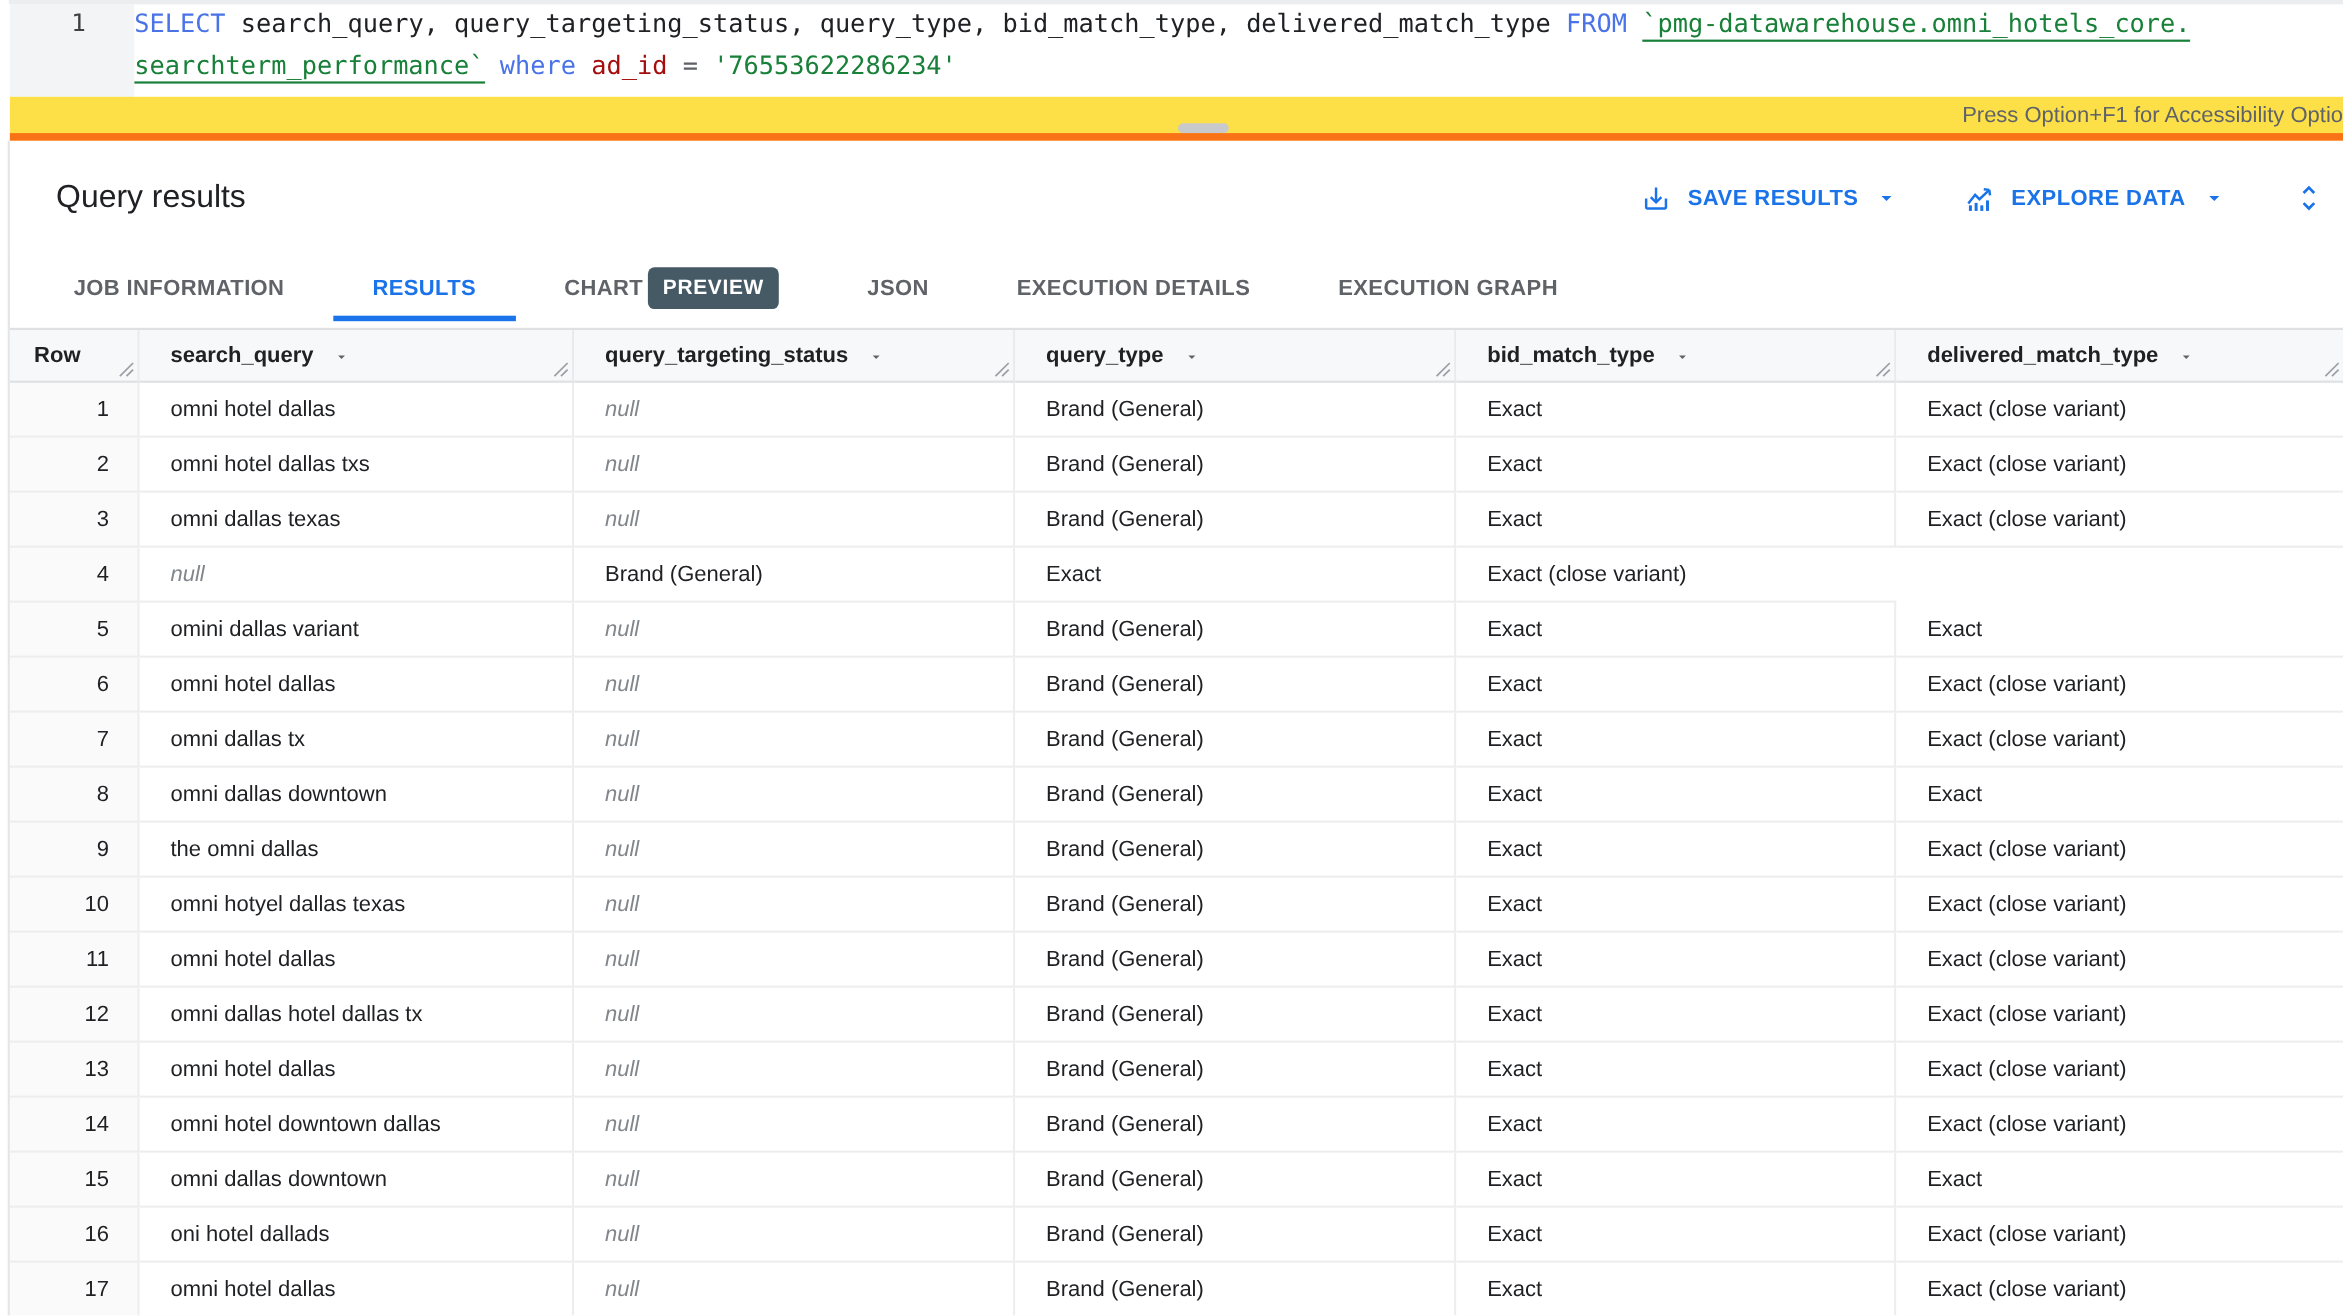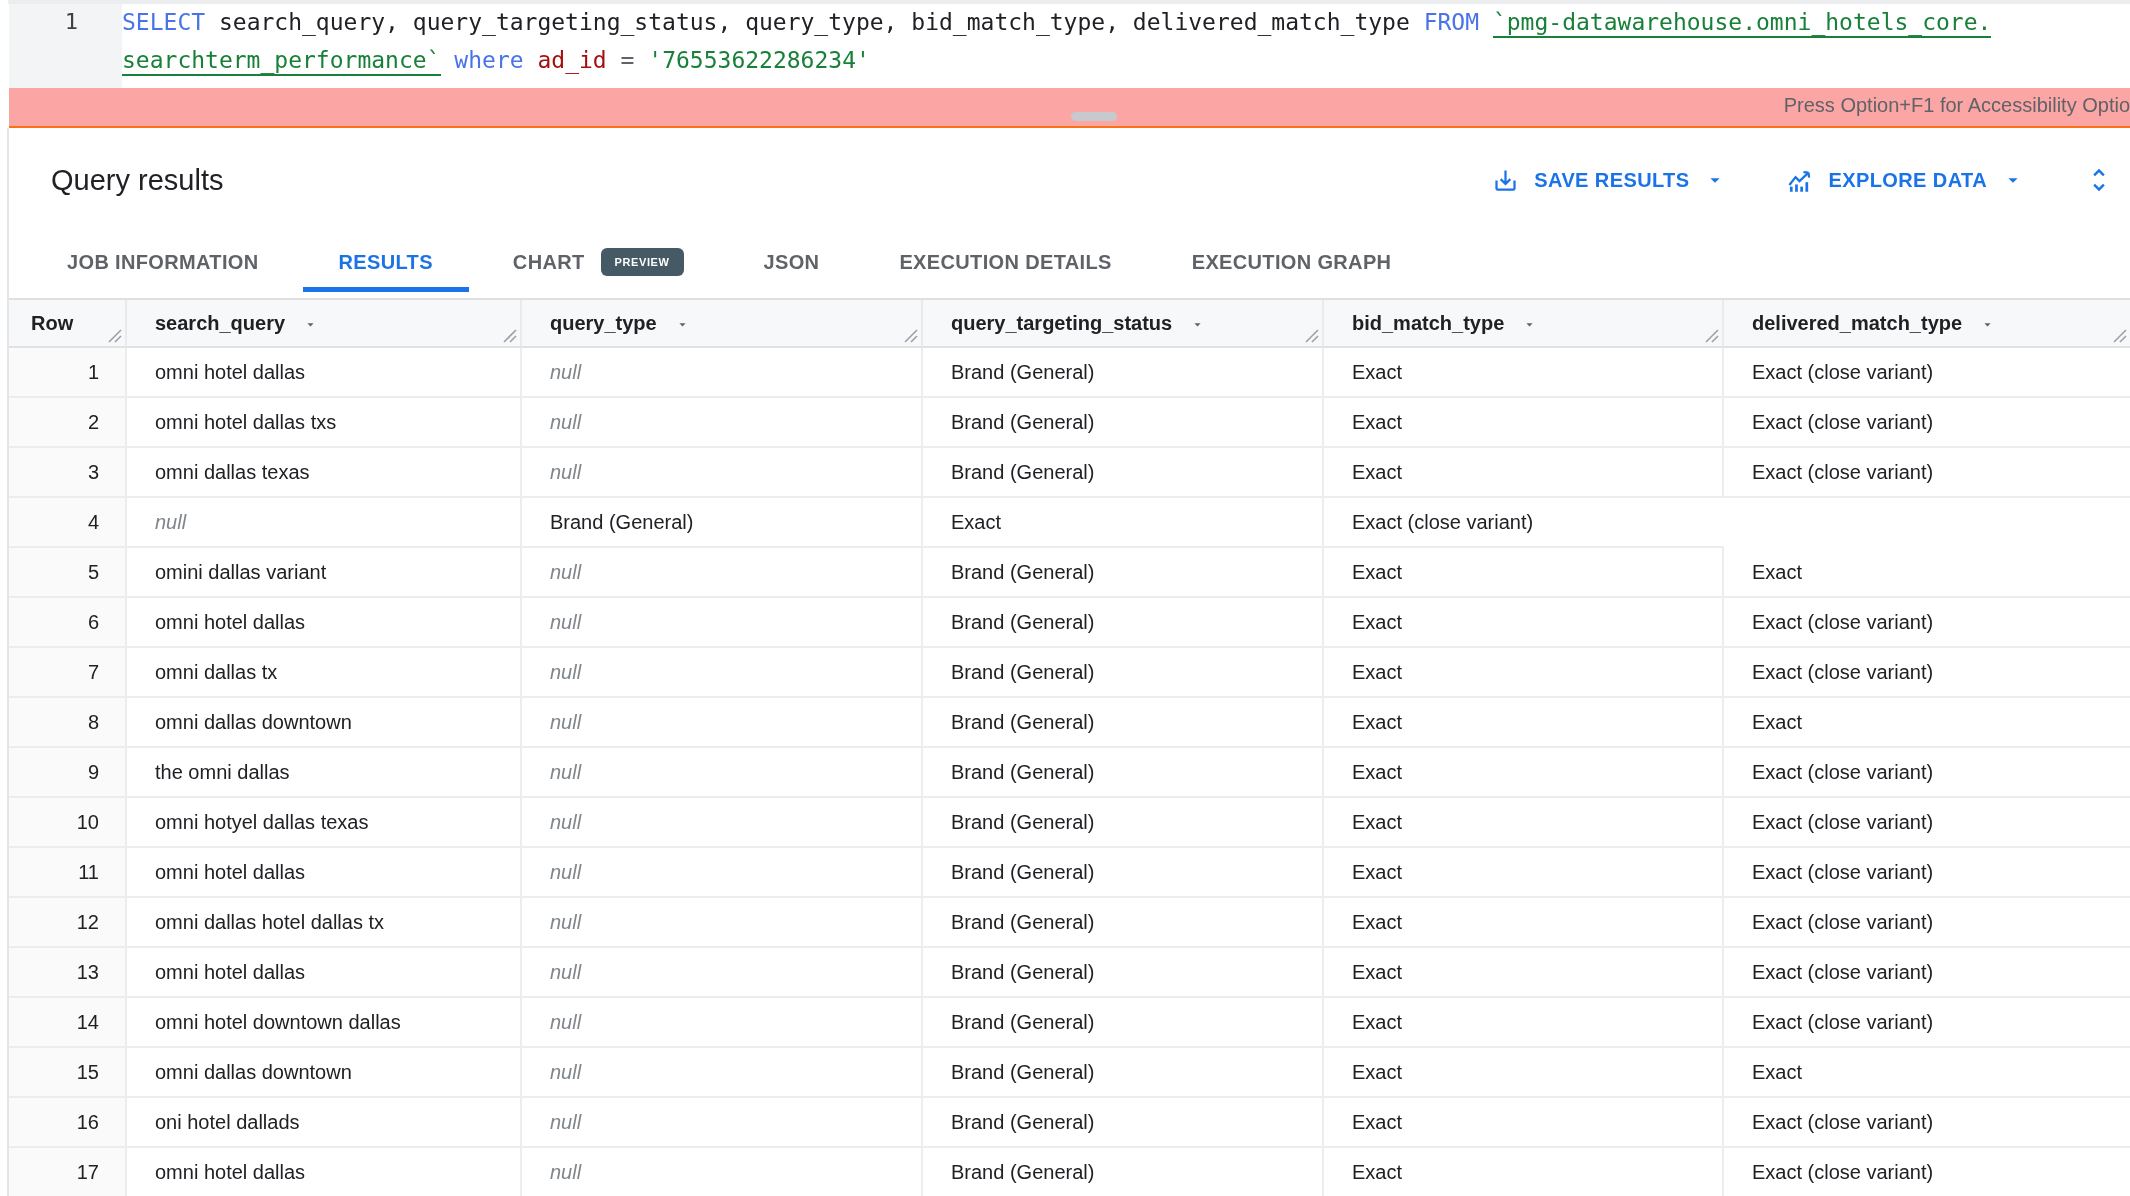--- a/index.html
+++ b/index.html
@@ -29,40 +29,40 @@
            font-family:"DejaVu Sans Mono",monospace;font-size:22px;line-height:38px;color:#3c4043;}
   .code{position:absolute;left:122px;top:3px;right:0;font-family:"DejaVu Sans Mono",monospace;
         font-size:23px;line-height:38px;color:var(--text-primary);white-space:pre;overflow:hidden;}
   .tok-plain{color:var(--text-primary);margin-top:17px;}
   .tok-keyword{color:var(--sql-keyword);}
   .tok-table-link{color:var(--sql-table-link);border-bottom:2px solid var(--sql-table-link);padding-bottom:1px;cursor:pointer;}
   .tok-string{color:var(--sql-string);}
   .tok-column-ref{color:var(--sql-column-ref);}
   .tok-operator{color:var(--sql-operator);}
 
-  .statusbar{position:absolute;left:9px;right:0;top:88px;height:40px;background:#fca5a5;border-bottom:2px solid #f97316;}
+  .statusbar{position:absolute;left:9px;right:0;top:88px;height:40px;background:#fde047;border-bottom:7px solid #f97316;}
   .pill{position:absolute;left:1062px;top:24px;width:46px;height:9px;border-radius:5px;background:#c7c9cc;cursor:row-resize;}
   .hint{position:absolute;right:0;top:6px;font-size:20px;color:var(--text-secondary);white-space:nowrap;}
 
   
   #rheader{position:absolute;left:9px;right:0;top:128px;height:104px;background:#fff;}
   .title{position:absolute;left:42px;top:50%;transform:translateY(-50%);font-size:29px;color:var(--text-primary);}
   .actions{position:absolute;right:16px;top:0;height:100%;display:flex;align-items:center;gap:60px;}
   .btn{display:flex;align-items:center;gap:15px;color:var(--accent);font-size:20px;font-weight:700;
        letter-spacing:.4px;cursor:pointer;white-space:nowrap;}
   .icon{display:inline-flex;align-items:center;justify-content:center;}
   .iconbtn{display:flex;align-items:center;color:var(--accent);cursor:pointer;}
 
   
   #tabs{position:absolute;left:9px;right:0;top:232px;height:60px;display:flex;align-items:stretch;padding-left:18px;}
   .tab{display:flex;align-items:center;padding:0 40px;font-size:20px;font-weight:700;letter-spacing:.35px;
        color:var(--text-secondary);position:relative;cursor:pointer;white-space:nowrap;}
   .tab.active{color:var(--accent);}
   .tab.active::after{content:"";position:absolute;left:4px;right:4px;bottom:0;height:5px;background:var(--accent);}
-  .badge{margin-left:16px;background:var(--badge-bg);color:#fff;font-size:11px;letter-spacing:.6px;
+  .badge{margin-left:4px;background:var(--badge-bg);color:#fff;font-size:19px;letter-spacing:.6px;
          padding:8px 14px;border-radius:6px;font-weight:700;}
 
   
   #table{position:absolute;left:9px;right:0;top:298px;bottom:0;overflow:hidden;border-top:2px solid #e0e0e0;background:#fff;}
   .grid-row{display:grid;grid-template-columns:118px 395px 401px 401px 400px minmax(0,1fr);}
   .th{position:relative;height:48px;background:#f7f8f9;border-bottom:2px solid #dfe1e3;border-right:2px solid #e8eaed;
       display:flex;align-items:center;gap:18px;padding-left:28px;font-weight:700;font-size:20px;color:var(--text-primary);cursor:pointer;}
   .th:last-child{border-right:0;}
   .th.th-row{padding-left:22px;}
   .menu-icon{display:inline-flex;margin-top:2px;}
@@ -175,35 +175,35 @@
           </svg>
         </span>
         <span class="resize">
           <svg width="14" height="14" viewBox="0 0 14 14" fill="none" stroke="#9aa0a6" stroke-width="1.6">
             <path d="M13 1 1 13"></path>
             <path d="M13 7 7 13"></path>
           </svg>
         </span>
       </div>
       <div class="th">
+        <span>query_targeting_status</span>
+        <span class="menu-icon">
+          <svg width="15" height="15" viewBox="0 0 24 24" fill="#5f6368">
+            <path d="M7 10l5 5 5-5z"></path>
+          </svg>
+        </span>
+        <span class="resize">
+          <svg width="14" height="14" viewBox="0 0 14 14" fill="none" stroke="#9aa0a6" stroke-width="1.6">
+            <path d="M13 1 1 13"></path>
+            <path d="M13 7 7 13"></path>
+          </svg>
+        </span>
+      </div>
+      <div class="th">
         <span>query_type</span>
-        <span class="menu-icon">
-          <svg width="15" height="15" viewBox="0 0 24 24" fill="#5f6368">
-            <path d="M7 10l5 5 5-5z"></path>
-          </svg>
-        </span>
-        <span class="resize">
-          <svg width="14" height="14" viewBox="0 0 14 14" fill="none" stroke="#9aa0a6" stroke-width="1.6">
-            <path d="M13 1 1 13"></path>
-            <path d="M13 7 7 13"></path>
-          </svg>
-        </span>
-      </div>
-      <div class="th">
-        <span>query_targeting_status</span>
         <span class="menu-icon">
           <svg width="15" height="15" viewBox="0 0 24 24" fill="#5f6368">
             <path d="M7 10l5 5 5-5z"></path>
           </svg>
         </span>
         <span class="resize">
           <svg width="14" height="14" viewBox="0 0 14 14" fill="none" stroke="#9aa0a6" stroke-width="1.6">
             <path d="M13 1 1 13"></path>
             <path d="M13 7 7 13"></path>
           </svg>

